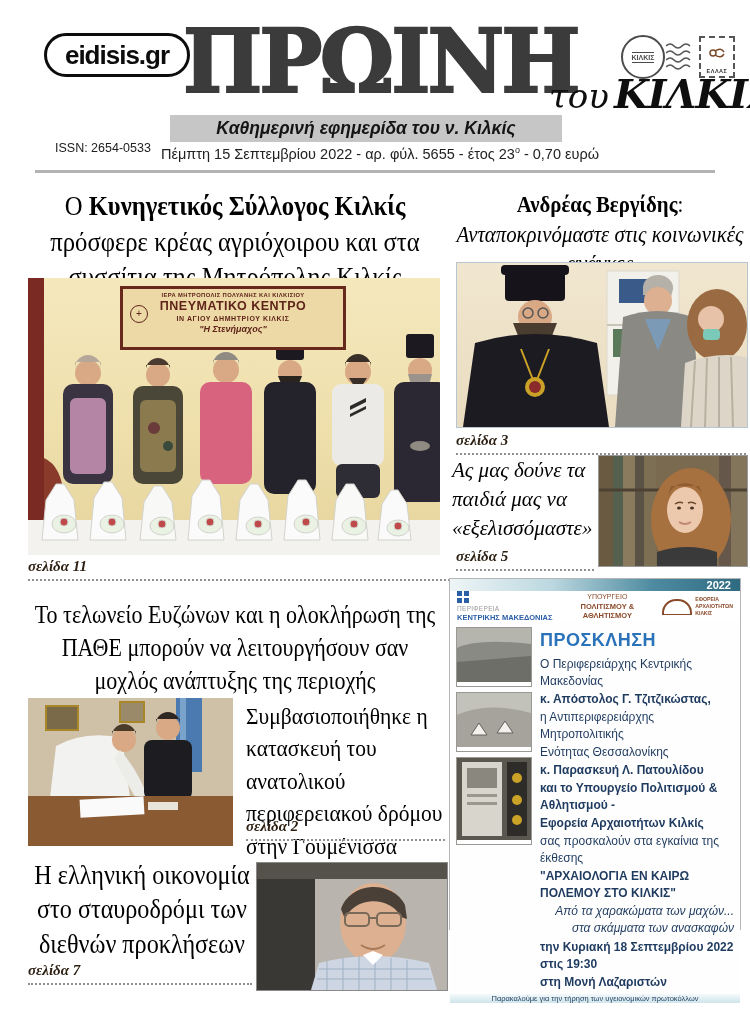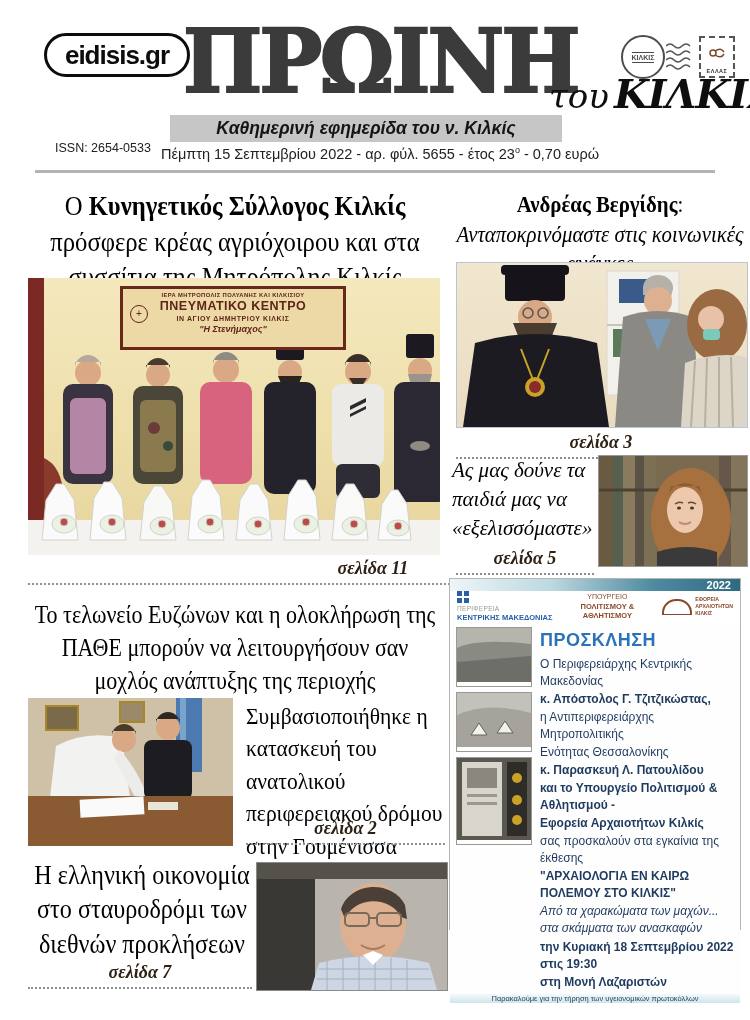--- a/index.html
+++ b/index.html
@@ -31,21 +31,21 @@
     font-size:17.5px;color:#141414;}
   .issn{position:absolute;left:55px;top:141px;font-size:12.5px;color:#222;}
   .dateline{position:absolute;left:120px;top:145px;width:520px;text-align:center;font-size:14.5px;color:#222;}
   .dateline sup{font-size:9px;}
   .header-rule{position:absolute;left:35px;top:170px;width:680px;height:3px;background:#b3b3b3;}
 
   
   .headline{position:absolute;font-family:"Liberation Serif",serif;color:#000;}
   .center{text-align:center;}
   .pageref{position:absolute;border-bottom:2px dotted #8f8f8f;padding-bottom:4px;
-    font-family:"Liberation Serif",serif;font-weight:bold;font-style:italic;font-size:18px;color:#2e2113;text-align:center;}
+    font-family:"Liberation Serif",serif;font-weight:bold;font-style:italic;font-size:15px;color:#2e2113;}
   .photo{position:absolute;overflow:hidden;}
   .photo svg{display:block;}
 
   
   .hl-lead{left:0;top:188px;width:470px;font-size:28px;line-height:1.27;
     transform:scaleX(0.881);transform-origin:50% 0;}
   .lead-photo{left:28px;top:278px;width:412px;height:277px;
     background:linear-gradient(180deg,#f4e8bd 0%,#eedfab 55%,#e6d49d 100%);}
   .sign{position:absolute;left:92px;top:8px;width:226px;height:64px;background:#ecd9a6;
     border:3px solid #69281c;color:#5f241a;text-align:center;line-height:1.25;padding-top:3px;box-sizing:border-box;}
@@ -99,21 +99,21 @@
     border-radius:14px 14px 0 0;}
   .ephorate .etxt{font-size:5.2px;color:#8a4a2a;font-weight:bold;line-height:1.3;}
   .poster-photo{overflow:hidden;}
   .poster-body{flex:1;display:flex;padding:5px 6px 2px 6px;background:#fefefe;}
   .thumbs{width:76px;display:flex;flex-direction:column;gap:5px;}
   .thumbs .th{border:1px solid #9a9a94;overflow:hidden;}
   .inv{flex:1;padding-left:8px;}
   .inv-title{color:#2a72b9;font-weight:bold;font-size:18px;letter-spacing:0.5px;margin:3px 0 5px 0;}
   .inv-line{font-size:12px;line-height:1.42;color:#1e3a5f;margin:1px 0;}
   .inv-line.bold{font-weight:bold;}
-  .inv-line.italic{font-style:italic;}
+  .inv-line.italic{font-style:italic;text-align:right;}
   .poster-footer{height:16px;background:linear-gradient(180deg,#f4fafc,#cfe4ea);
     display:flex;align-items:center;justify-content:center;font-size:7.5px;color:#1e3a5f;}
   .poster-bottombar{height:6px;background:linear-gradient(90deg,#bcd8e0,#2e6b80);}
 </style>
 </head>
 <body>
 
 <div id="page">
 
   <div class="site-badge">eidisis.gr</div>

